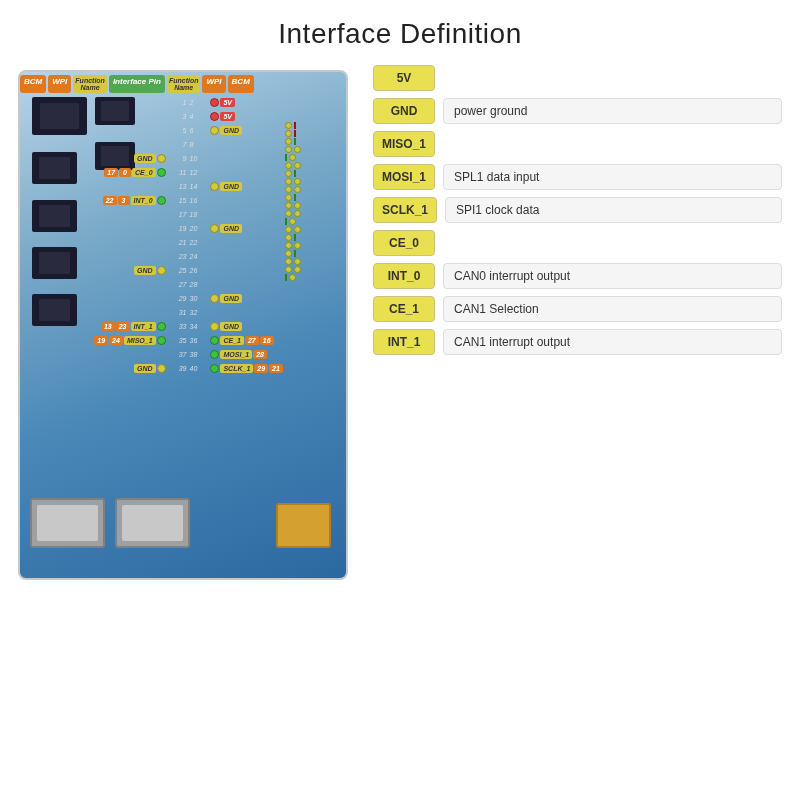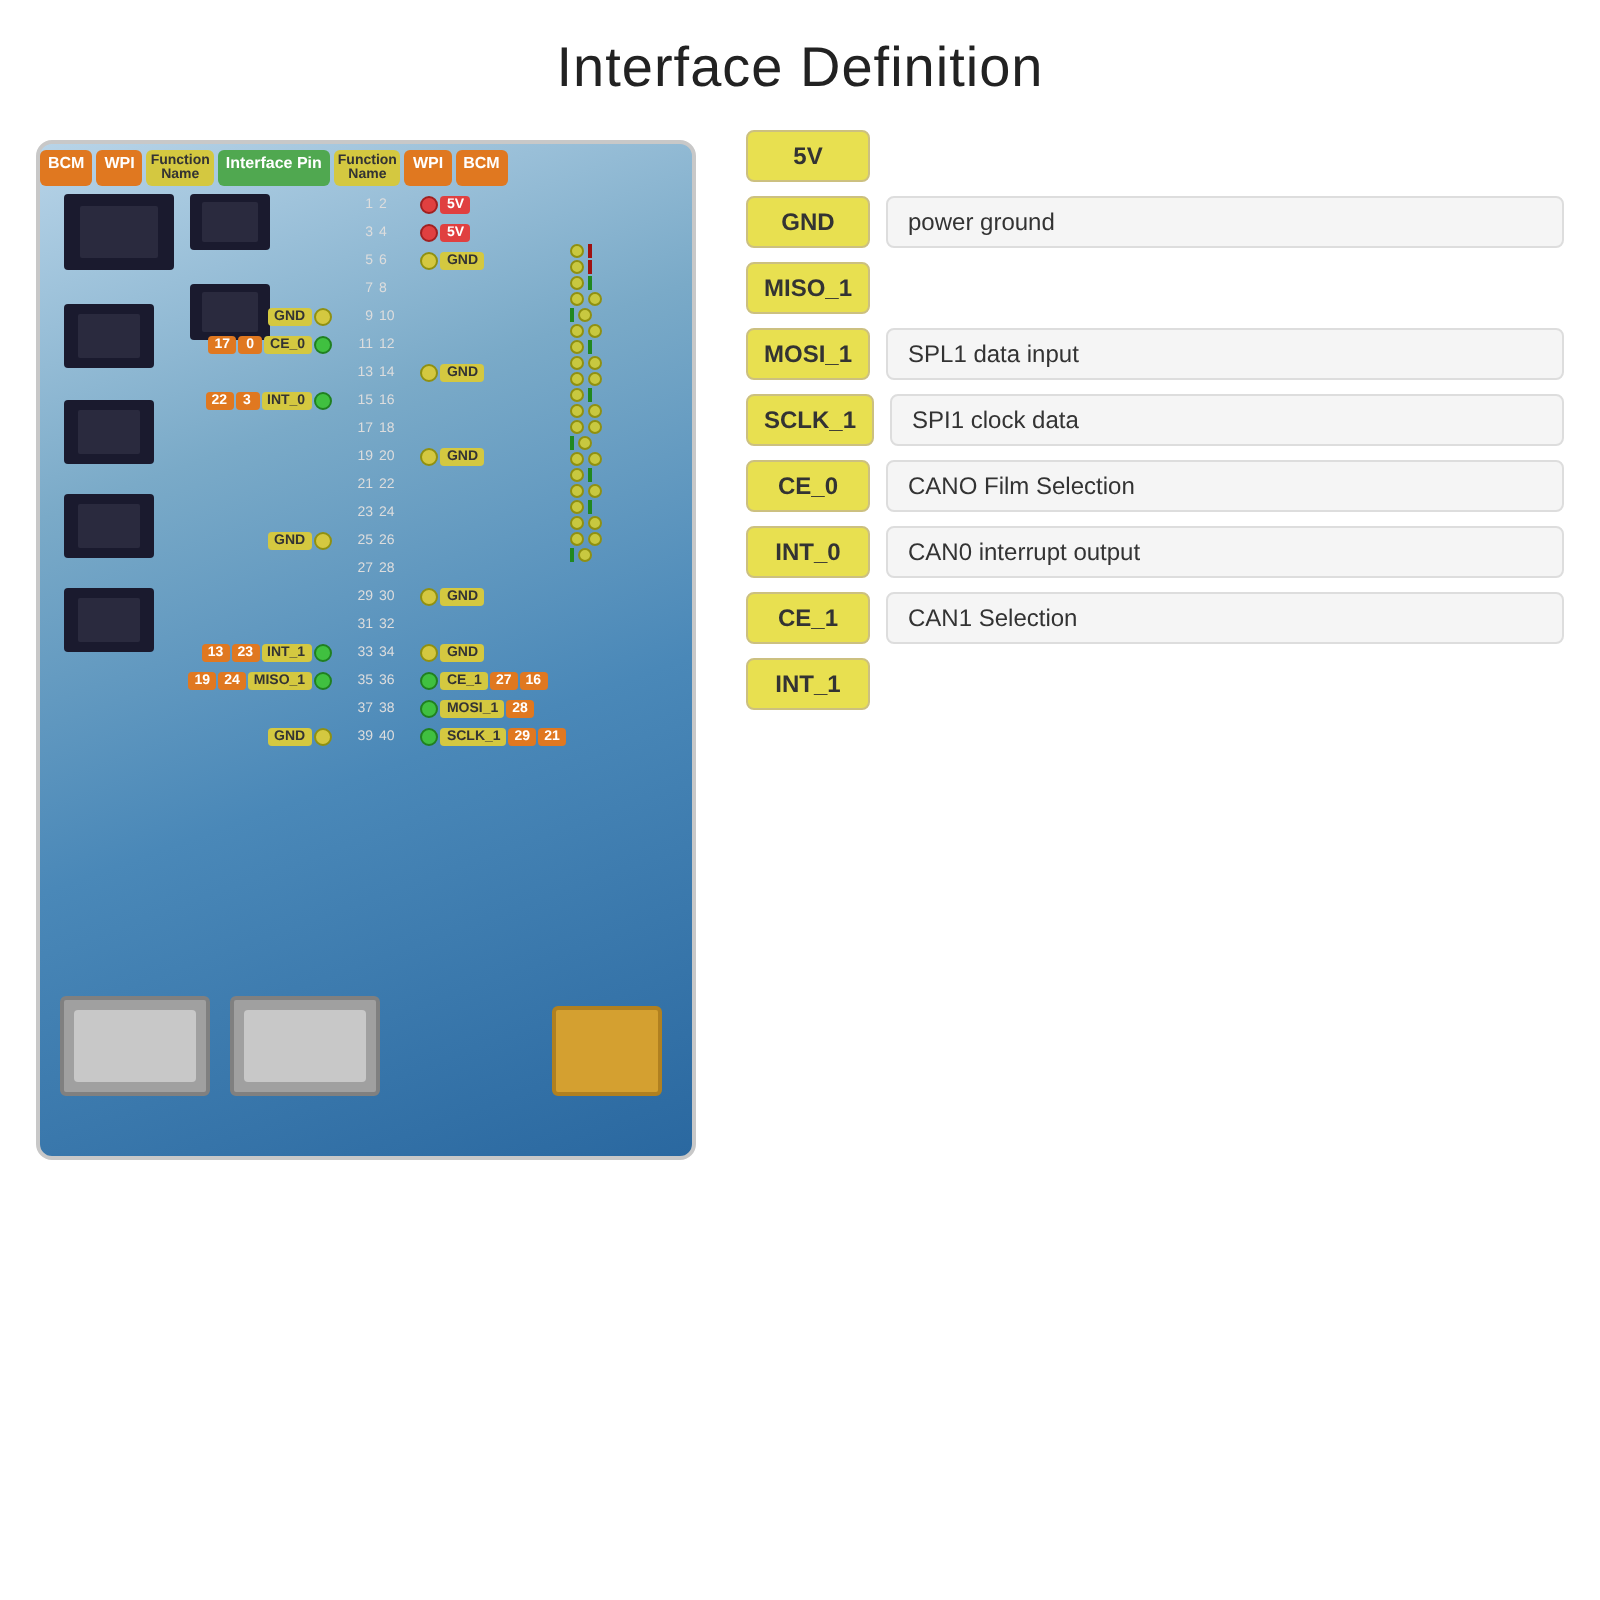--- a/index.html
+++ b/index.html
@@ -30,20 +30,21 @@
       flex-direction: row;
       padding: 0 18px;
       gap: 10px;
     }
     
     .board-area {
       width: 340px;
       min-height: 520px;
       position: relative;
       flex-shrink: 0;
+      font-style: italic;
     }
     .lbl-orange {
       background: #e07820;
       color: #fff;
       font-size: 8px;
       font-weight: bold;
       padding: 2px 4px;
       border-radius: 3px;
       min-width: 20px;
       text-align: center;
@@ -611,30 +612,30 @@
           <div class="legend-row">
             <div class="legend-tag">MOSI_1</div>
             <div class="legend-desc">SPL1 data input</div>
           </div>
           <div class="legend-row">
             <div class="legend-tag">SCLK_1</div>
             <div class="legend-desc">SPI1 clock data</div>
           </div>
           <div class="legend-row">
             <div class="legend-tag">CE_0</div>
-            <div class="legend-desc">CANO Film Selection</div>
           </div>
           <div class="legend-row">
             <div class="legend-tag">INT_0</div>
             <div class="legend-desc">CAN0 interrupt output</div>
           </div>
           <div class="legend-row">
             <div class="legend-tag">CE_1</div>
             <div class="legend-desc">CAN1 Selection</div>
           </div>
           <div class="legend-row">
             <div class="legend-tag">INT_1</div>
+            <div class="legend-desc">CAN1 interrupt output</div>
           </div>
         </div>
     </div>
 
   </div>
 </div>
 
 </body></html>

